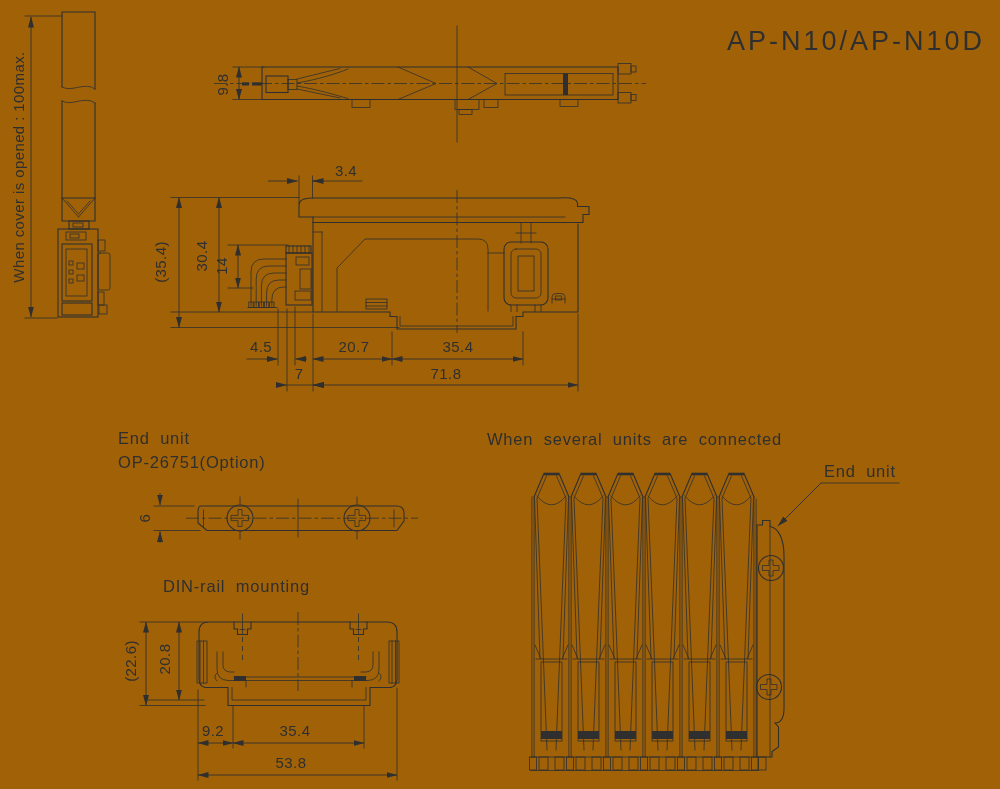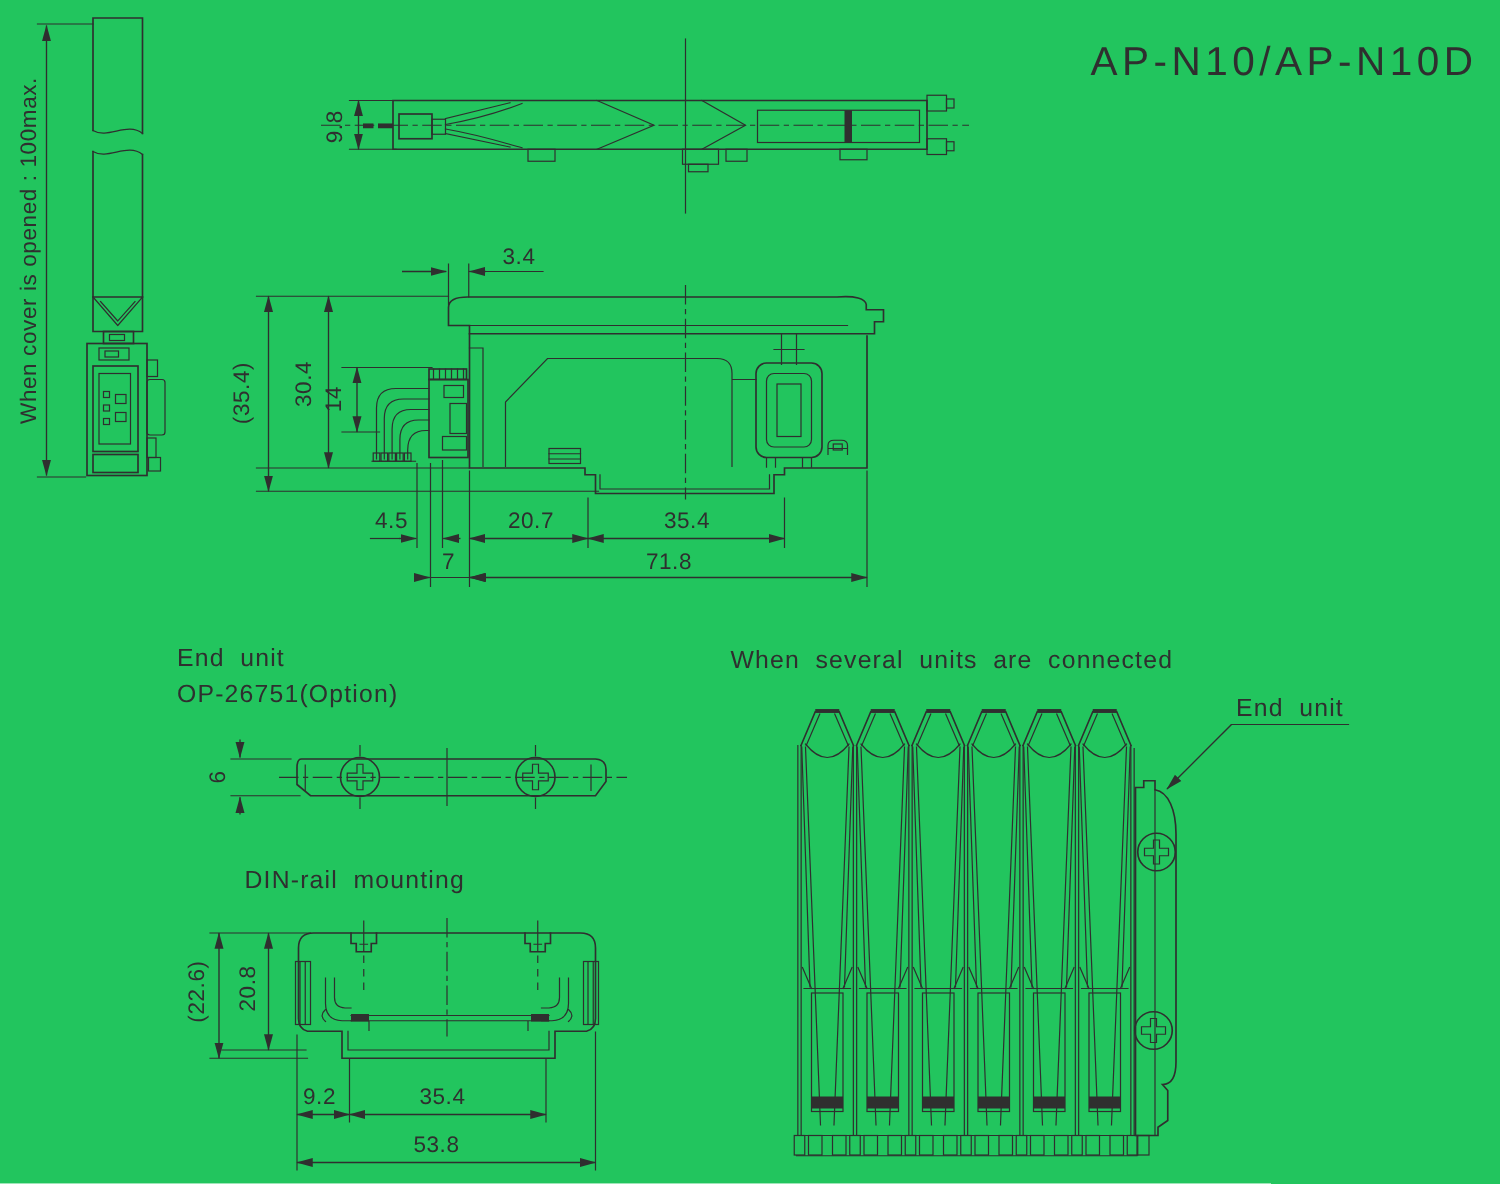--- a/index.html
+++ b/index.html
@@ -1,16 +1,16 @@
 <!DOCTYPE html>
 <html><head>
 <meta charset="utf-8">
 <style>
   html,body{margin:0;padding:0;background:#ffffff;}
-  .canvas{position:relative;width:1000px;height:789px;background:#22c55e;overflow:hidden;}
+  .canvas{position:relative;width:1000px;height:789px;background:#a16207;overflow:hidden;}
   svg{display:block;}
   .ln {fill:none;stroke:#2f2f2f;stroke-width:1.1;stroke-linecap:square;stroke-linejoin:miter}
   .tn {fill:none;stroke:#2f2f2f;stroke-width:0.8;stroke-linecap:square}
   .dl {fill:none;stroke:#2f2f2f;stroke-width:0.9}
   .cl {fill:none;stroke:#2f2f2f;stroke-width:0.8;stroke-dasharray:13 3 3.5 3}
   .dsh{fill:none;stroke:#2f2f2f;stroke-width:0.8;stroke-dasharray:5 4}
   .fl {fill:#2f2f2f;stroke:none}
   .thk{fill:none;stroke:#2f2f2f;stroke-width:2.6}
   text{fill:#2f2f2f;font-family:"Liberation Sans",sans-serif;}
   .dim{font-size:15px;letter-spacing:.4px}

